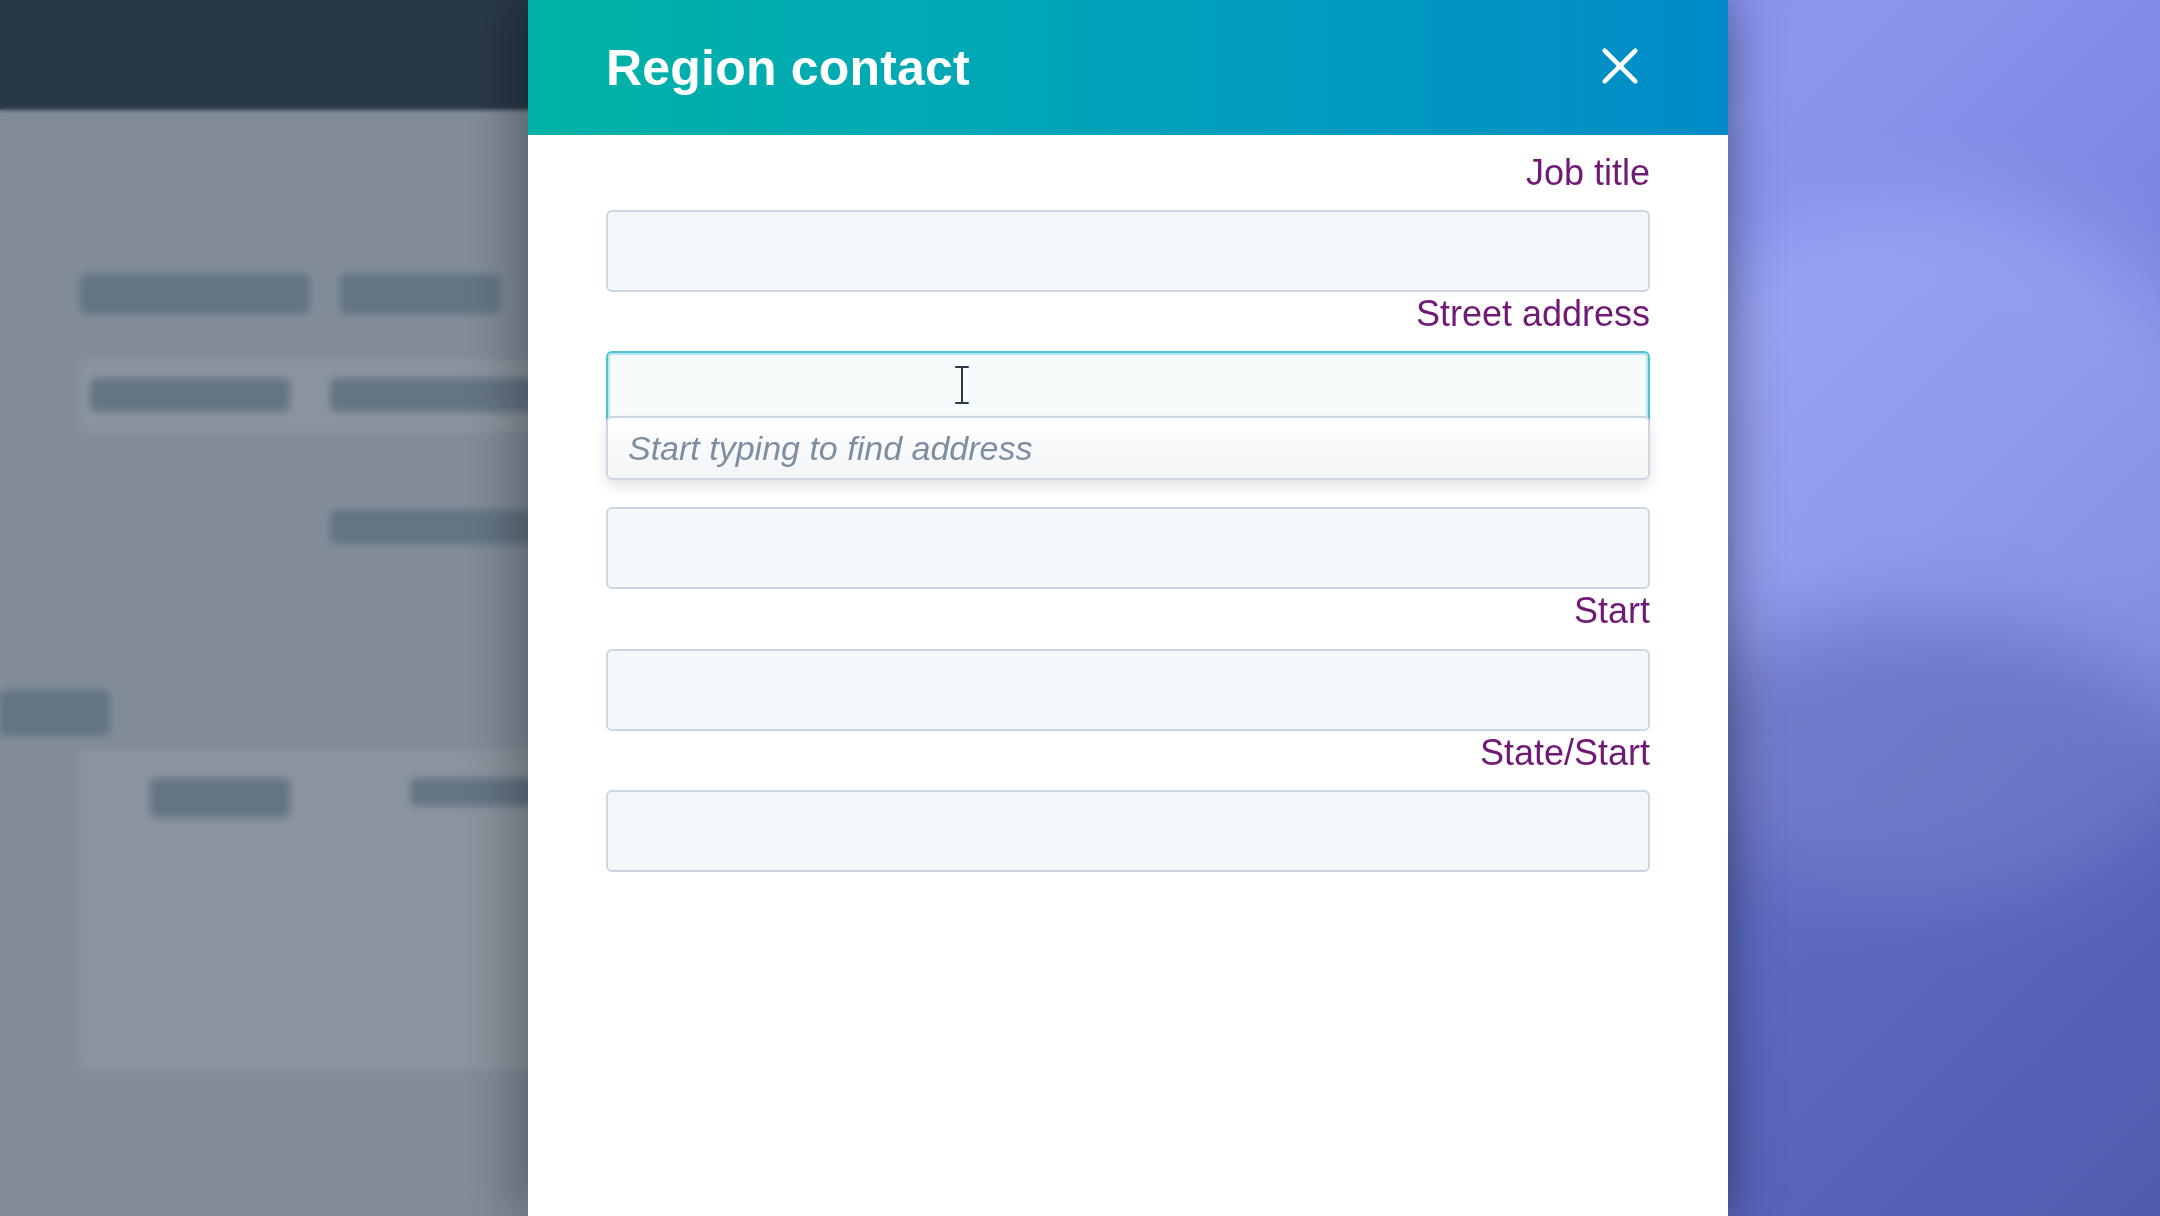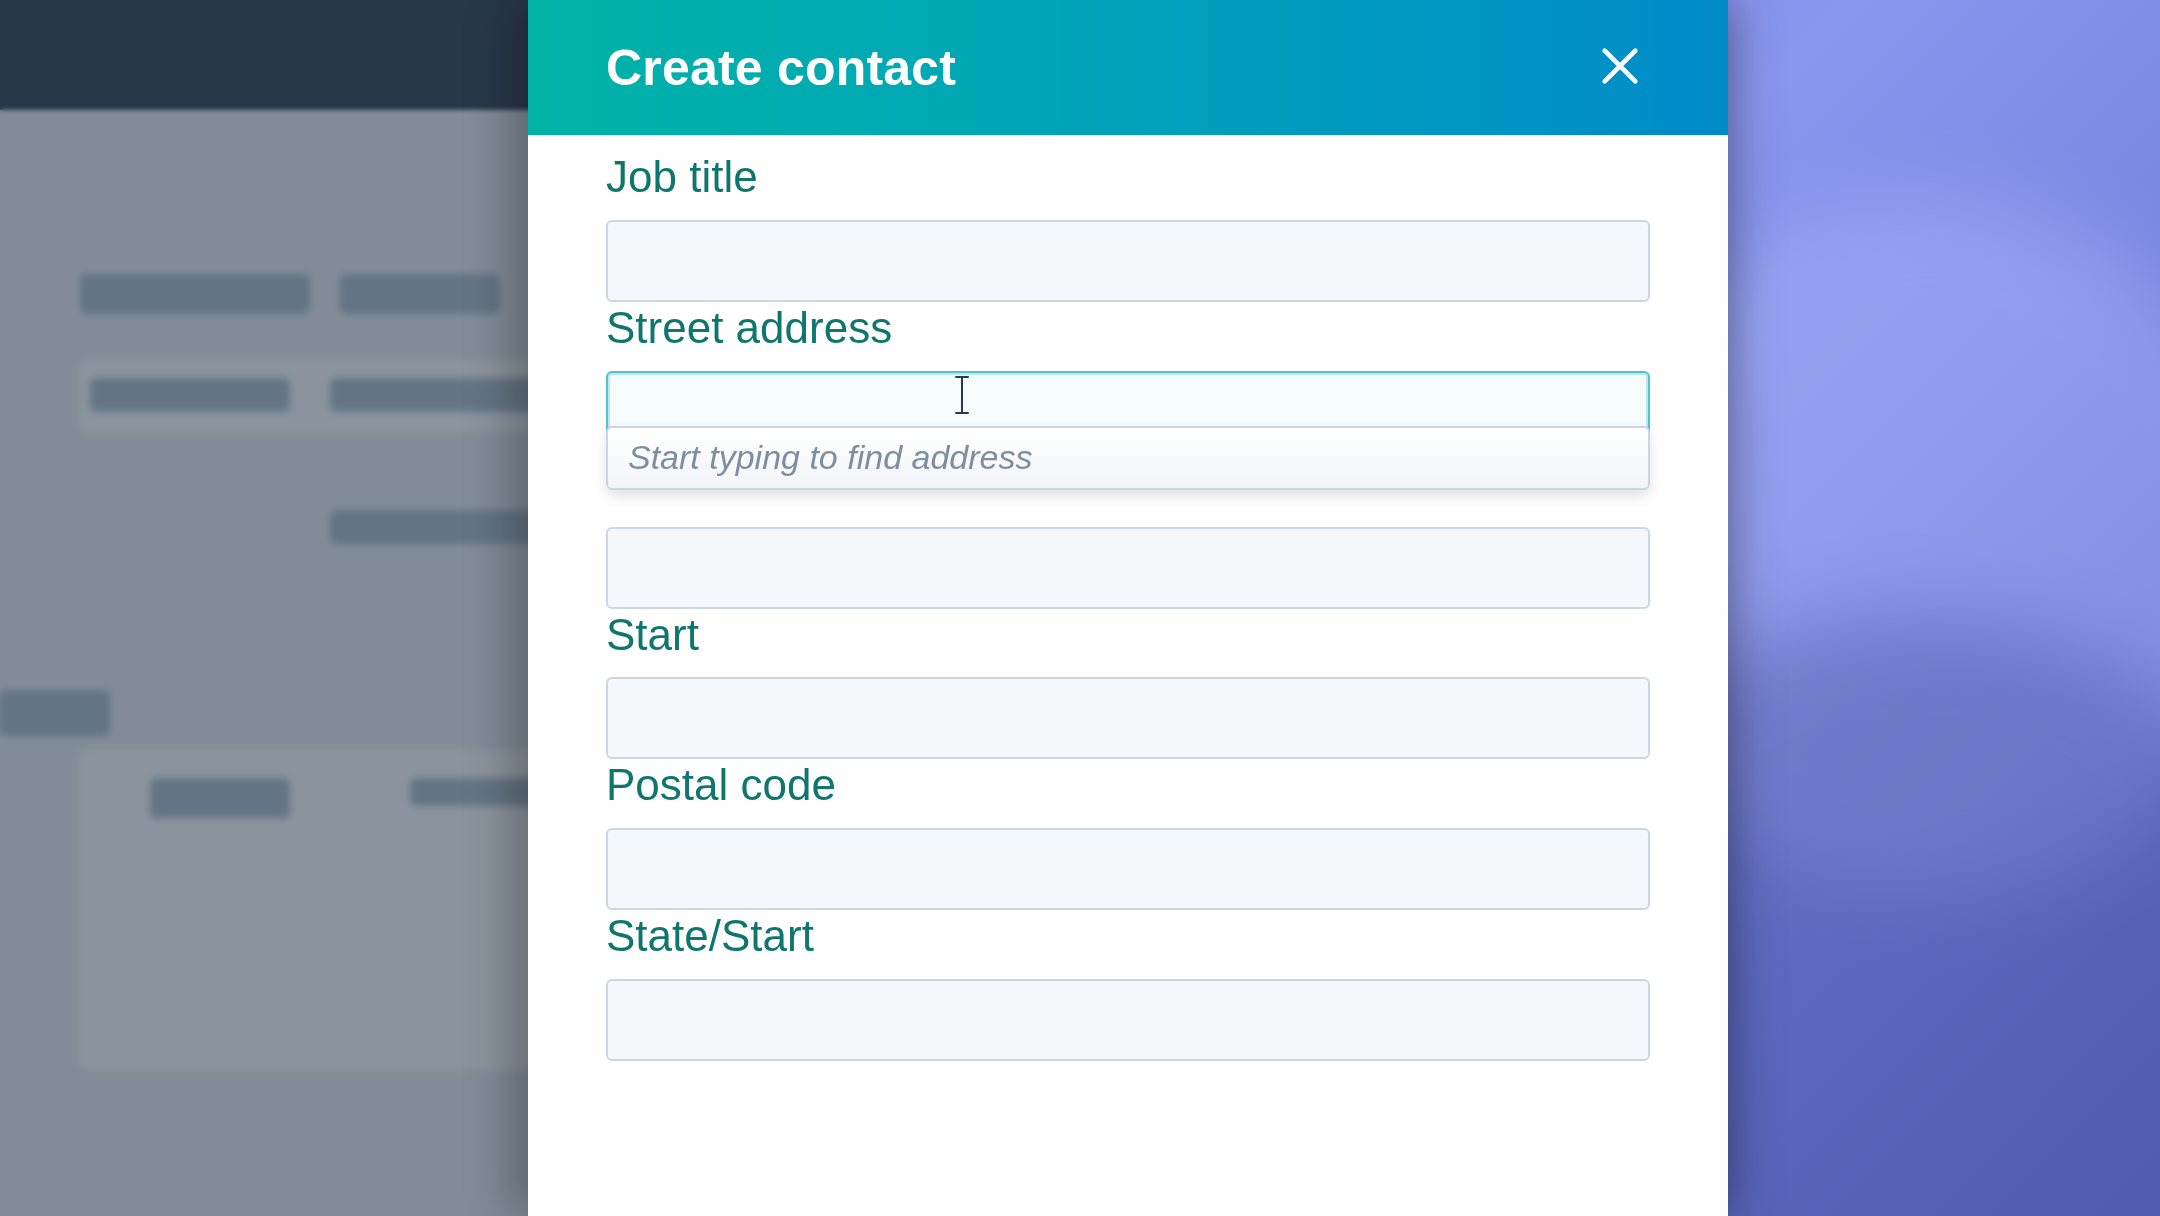--- a/index.html
+++ b/index.html
@@ -63,22 +63,22 @@
 
   .panel-body {
     flex: 1; overflow: hidden; padding: 0 78px;
     position: relative;
   }
   .form { position: relative; }
 
   .field { }
   .field:first-child { margin-top: 16px; }
   .field-label {
-    font-size: 44px; color: #0f766e; font-weight: 400; line-height: 1.2;
-    margin-bottom: 16px; display: block;
+    font-size: 36px; color: #701a75; font-weight: 400; line-height: 1.2;
+    margin-bottom: 16px; display: block; text-align: right;
   }
   .text-input {
     width: 100%; height: 82px;
     background: #f5f8fa;
     border: 2px solid #cbd6e2;
     border-radius: 6px;
     font-size: 30px; color: #33475b;
     padding: 0 22px;
   }
   .text-input.focused {
@@ -124,21 +124,21 @@
       <div class="ph white" style="left:80px;  top:640px; width:520px; height:320px;"></div>
       <div class="ph dark" style="left:150px; top:668px; width:140px; height:40px;"></div>
       <div class="ph dark" style="left:410px; top:668px; width:170px; height:28px;"></div>
     </div>
   </div>
 
   <div class="scrim"></div>
 
   <div class="panel">
     <div class="panel-header">
-      <div class="panel-title">Create contact</div>
+      <div class="panel-title">Region contact</div>
       <button class="close-btn">
         <span>
           <svg viewBox="0 0 24 24" fill="none" stroke="currentColor" stroke-width="2.4" stroke-linecap="round">
             <line x1="4" y1="4" x2="20" y2="20"></line>
             <line x1="20" y1="4" x2="4" y2="20"></line>
           </svg>
         </span>
       </button>
     </div>
 
@@ -164,24 +164,20 @@
         <div class="field" style="margin-top:74px;">
           <label class="field-label" style="visibility:hidden; height:0; margin:0;">Country/Region</label>
           <input class="text-input" type="text" value="" style="">
         </div>
 
         <div class="field">
           <label class="field-label">Start</label>
           <input class="text-input" type="text" value="" style="">
         </div>
 
-        <div class="field">
-          <label class="field-label">Postal code</label>
-          <input class="text-input" type="text" value="" style="">
-        </div>
 
         <div class="field">
           <label class="field-label">State/Start</label>
           <input class="text-input" type="text" value="" style="">
         </div>
 
       </div>
     </div>
   </div>
 

